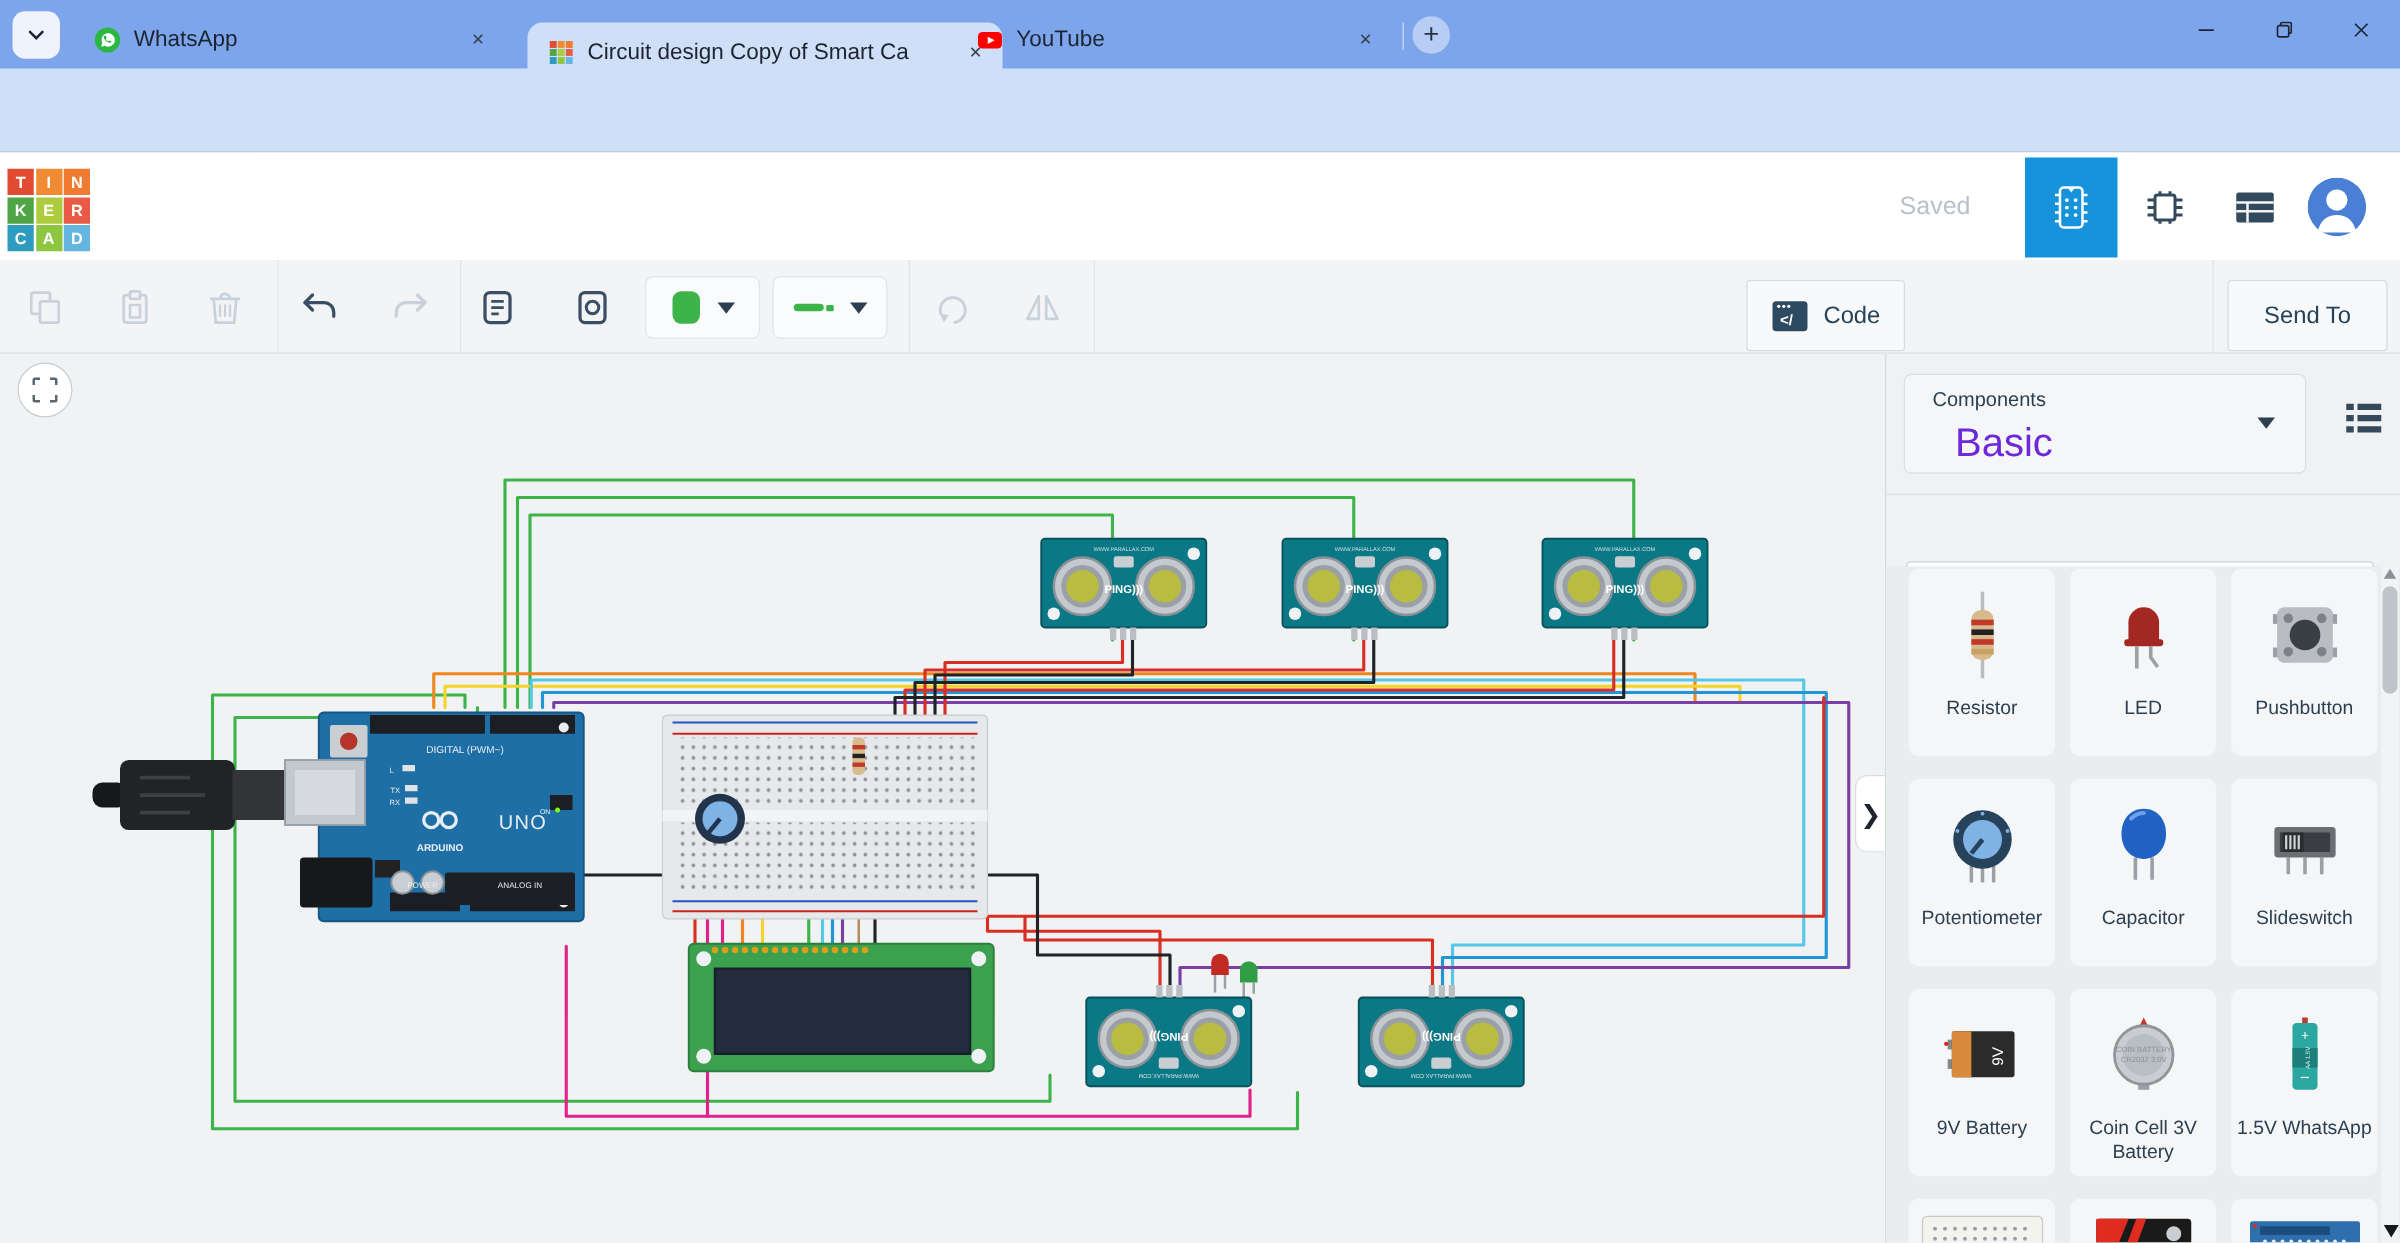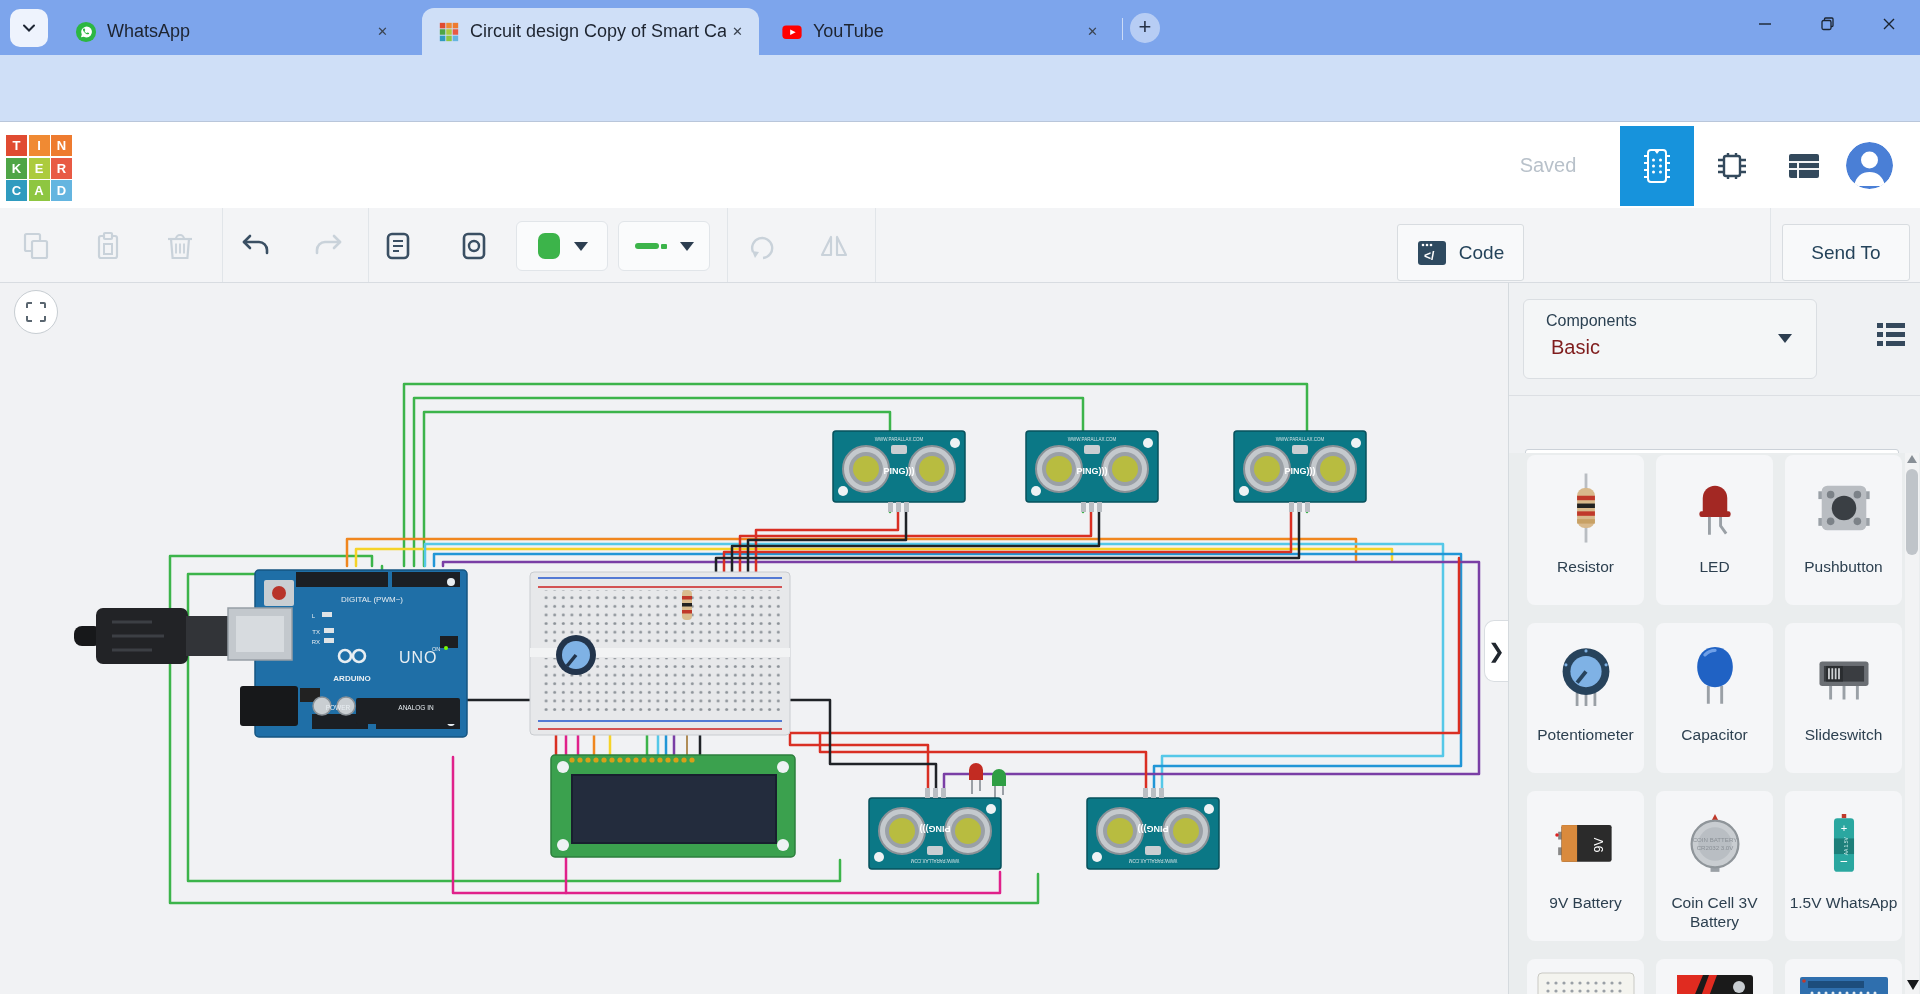--- a/index.html
+++ b/index.html
@@ -70,24 +70,24 @@
   #workspace{position:absolute;left:0;top:283px;width:1920px;height:711px;}
   #canvas{position:absolute;left:0;top:0;width:1508px;height:711px;background:#f1f2f4;overflow:hidden;}
   #fit-btn{position:absolute;left:14px;top:7px;width:44px;height:44px;border-radius:50%;background:#fff;
         border:1px solid #c7cdd2;box-sizing:border-box;display:flex;align-items:center;justify-content:center;}
   #panel-collapse{position:absolute;left:1484px;top:337px;width:24px;height:62px;background:#fff;
         border:1px solid #d9dde1;border-right:none;border-radius:10px 0 0 10px;box-sizing:border-box;
         display:flex;align-items:center;justify-content:center;font-size:20px;color:#20262e;}
   
   #panel{position:absolute;left:1508px;top:0;width:412px;height:711px;background:#eff1f3;
         border-left:1px solid #d5dade;box-sizing:border-box;overflow:hidden;}
-  #cat-dd{position:absolute;left:14px;top:16px;width:294px;height:80px;background:#f4f6f7;
+  #cat-dd{position:absolute;left:14px;top:16px;width:322px;height:80px;background:#f4f6f7;
         border:1px solid #dadee2;border-radius:6px;box-sizing:border-box;padding-left:24px;}
   #cat-label{position:absolute;left:22px;top:12px;font-size:16px;color:#2b4152;}
-  #cat-value{position:absolute;left:27px;top:36px;font-size:20px;color:#7f1d1d;}
+  #cat-value{position:absolute;left:40px;top:36px;font-size:32px;color:#6d28d9;}
   #cat-caret{position:absolute;right:24px;top:34px;}
   #panel-list-ico{position:absolute;left:366px;top:38px;width:32px;height:28px;color:#35495c;}
   #panel-hr{position:absolute;left:0;top:112px;width:412px;height:1px;background:#dcdfe3;}
   #search-box{position:absolute;left:16px;top:122px;width:374px;height:40px;background:#fff;
         border:1px solid #ccd2d8;border-radius:3px;box-sizing:border-box;margin-top:44px;}
   #search-box input{position:absolute;left:14px;top:0;width:310px;height:38px;border:none;outline:none;
         background:transparent;font-size:19px;color:#45515c;font-family:inherit;}
   #search-box input::placeholder{color:#8a97a3;}
   #search-ico{position:absolute;right:10px;top:8px;width:22px;height:22px;color:#97a2ad;}
   #panel-grid{position:absolute;left:0;top:170px;width:412px;height:541px;background:#eaedee;text-decoration:underline;}
@@ -123,21 +123,21 @@
           <span class="fav">
             <svg viewBox="0 0 24 24">
               <circle cx="12" cy="12" r="11" fill="#2cb742"></circle>
               <path d="M6.5 17.8l.9-3a5.9 5.9 0 115.2 3.1 6 6 0 01-3-.8z" fill="#fff"></path>
               <path d="M9.4 8.6c.2-.5 1-.6 1.2-.1l.5 1.1c.2.4-.1.8-.4 1-.2.2-.3.5-.1.8.4.7.9 1.2 1.6 1.6.3.2.6.1.8-.1.3-.3.7-.6 1-.4l1.1.5c.5.3.4 1-.1 1.2-.9.4-2 .2-3.1-.4a7.3 7.3 0 01-2.6-2.6c-.6-1.1-.8-2.2-.4-3z" fill="#2cb742"></path>
             </svg>
           </span>
           <span class="tab-title">WhatsApp</span>
           <span class="tab-close">✕</span>
         </div>
-        <div class="tab active" style="left: 422px; width: 337px;">
+        <div class="tab active" style="left: 422px; width: 380px; margin-top: 10px;">
           <span class="fav">
             <svg viewBox="0 0 24 24">
               <g>
                 <rect x="2" y="2" width="6" height="6" fill="#e04b31"></rect>
                 <rect x="9" y="2" width="6" height="6" fill="#f08a33"></rect>
                 <rect x="16" y="2" width="6" height="6" fill="#ee7b2f"></rect>
                 <rect x="2" y="9" width="6" height="6" fill="#4fa546"></rect>
                 <rect x="9" y="9" width="6" height="6" fill="#accb3d"></rect>
                 <rect x="16" y="9" width="6" height="6" fill="#e85a44"></rect>
                 <rect x="2" y="16" width="6" height="6" fill="#2f9bbf"></rect>

